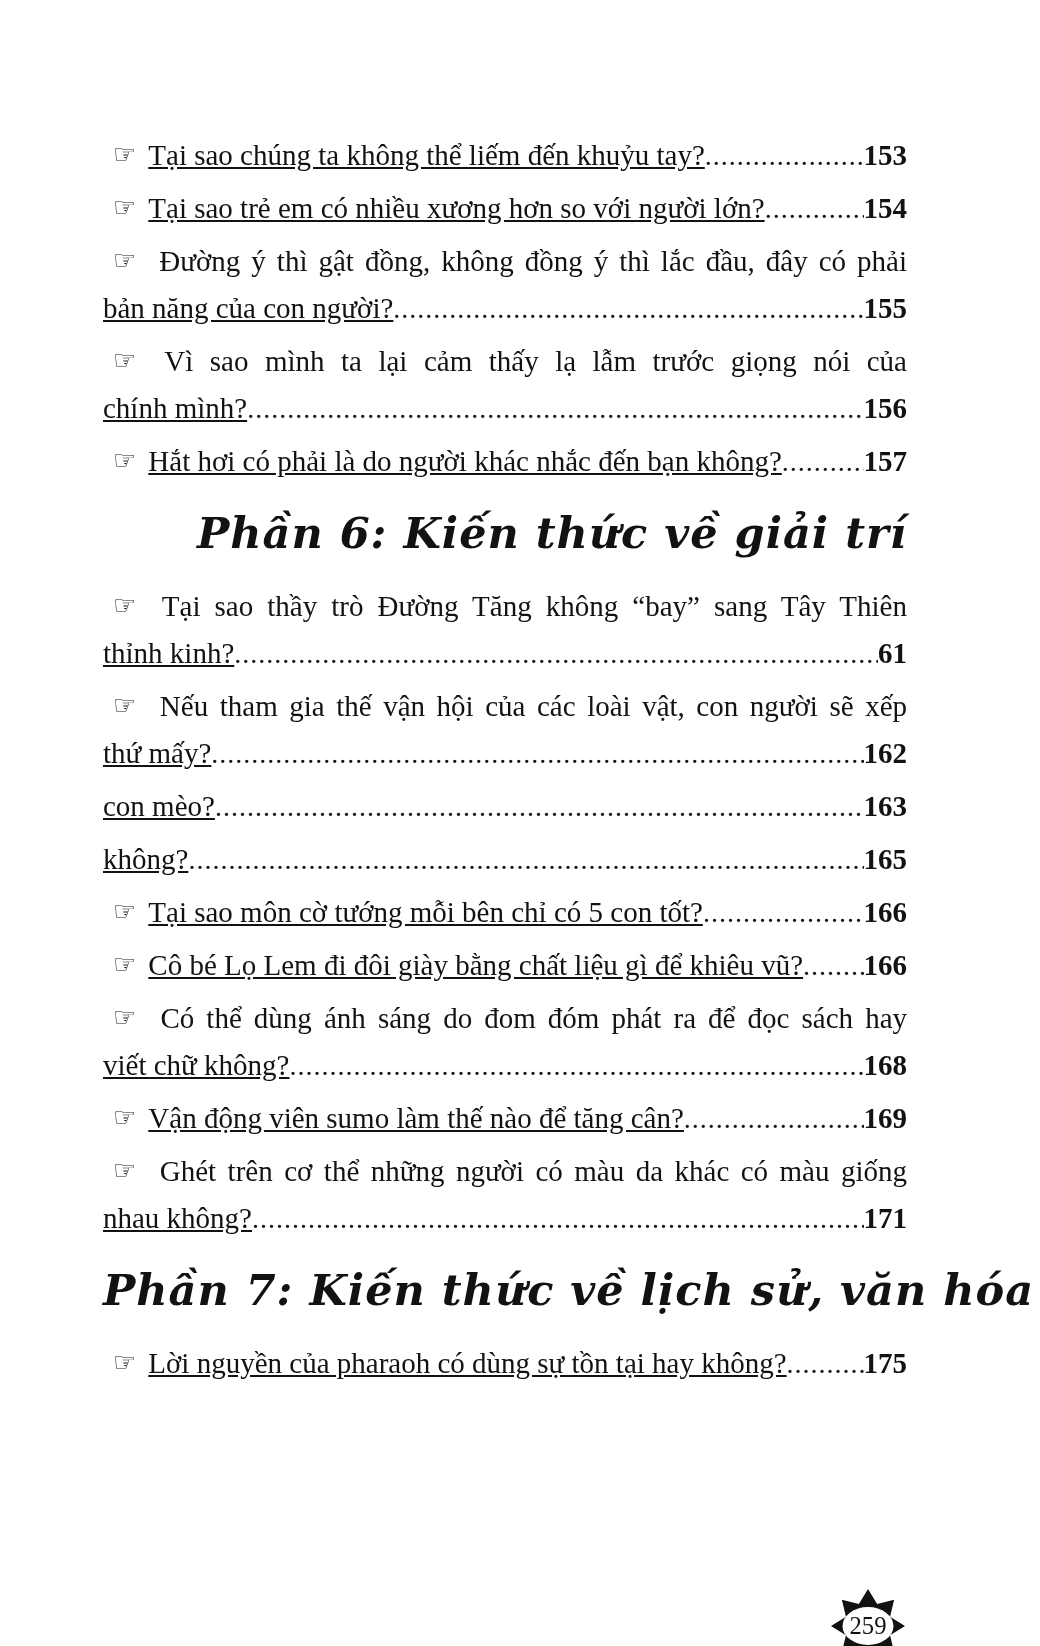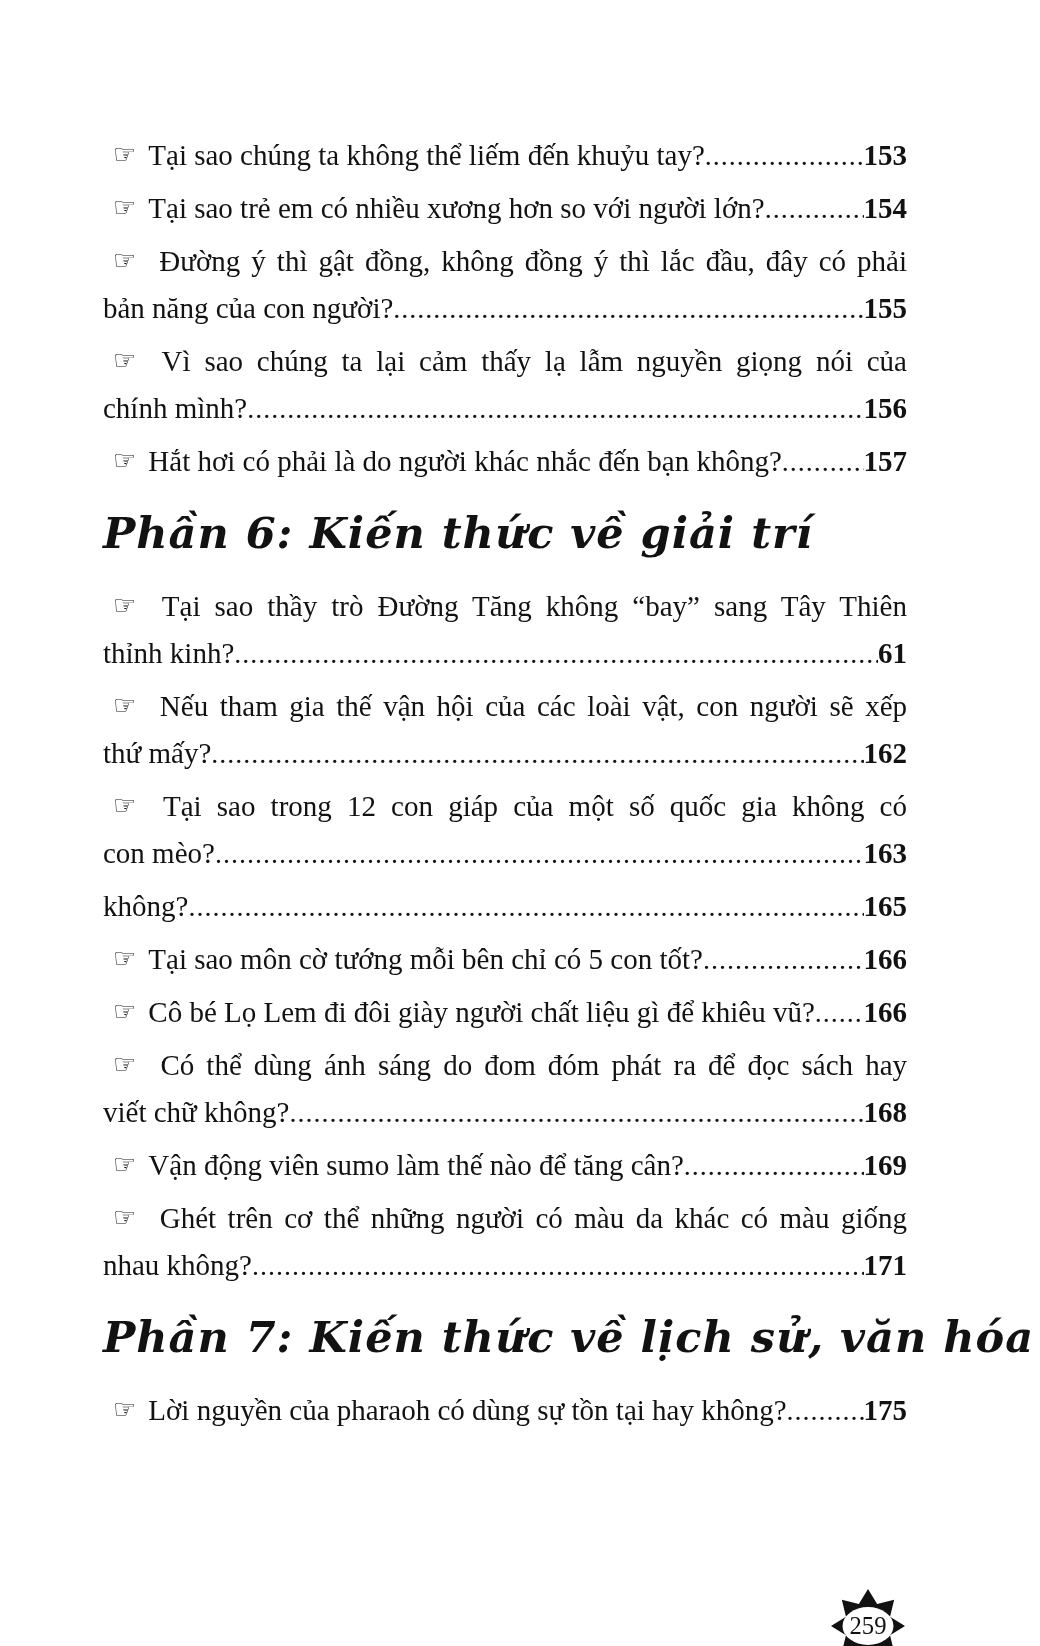--- a/index.html
+++ b/index.html
@@ -40,37 +40,38 @@
     font-size: 26px;
     margin-left: 10px;
     margin-right: 12px;
     position: relative;
     top: -2px;
     flex: 0 0 auto;
   }
   .txt {
     white-space: nowrap;
     flex: 0 0 auto;
+    text-decoration: underline;
   }
   .dots {
     flex: 1 1 auto;
     min-width: 8px;
     overflow: hidden;
     white-space: nowrap;
     text-align: right;
     font-size: 28px;
     letter-spacing: 1px;
   }
   .pg {
     white-space: nowrap;
     flex: 0 0 auto;
     font-weight: bold;
   }
   .heading {
-    text-align: left;
+    text-align: right;
     font-family: "DejaVu Serif", serif;
     font-style: italic;
     font-weight: 700;
     font-size: 43px;
     line-height: 72px;
     margin: 12px 0 14px 0;
     letter-spacing: 1px;
     white-space: nowrap;
   }
   .badge {
@@ -117,21 +118,21 @@
     <div class="line flexline">
       <span class="txt">bản năng của con người?</span>
       <span class="dots">........................................................................................................................................................................................................</span>
       <span class="pg">155</span>
     </div>
   </div>
 
   <div class="entry">
     <div class="line just">
       <span class="hand">☞</span>
-      <span>Vì sao chúng ta lại cảm thấy lạ lẫm nguyền giọng nói của</span>
+      <span>Vì sao mình ta lại cảm thấy lạ lẫm trước giọng nói của</span>
     </div>
     <div class="line flexline">
       <span class="txt">chính mình?</span>
       <span class="dots">........................................................................................................................................................................................................</span>
       <span class="pg">156</span>
     </div>
   </div>
 
   <div class="entry">
     <div class="line flexline">
@@ -162,24 +163,20 @@
       <span>Nếu tham gia thế vận hội của các loài vật, con người sẽ xếp</span>
     </div>
     <div class="line flexline">
       <span class="txt">thứ mấy?</span>
       <span class="dots">........................................................................................................................................................................................................</span>
       <span class="pg">162</span>
     </div>
   </div>
 
   <div class="entry">
-    <div class="line just">
-      <span class="hand">☞</span>
-      <span>Tại sao trong 12 con giáp của một số quốc gia không có</span>
-    </div>
     <div class="line flexline">
       <span class="txt">con mèo?</span>
       <span class="dots">........................................................................................................................................................................................................</span>
       <span class="pg">163</span>
     </div>
   </div>
 
   <div class="entry">
     <div class="line flexline">
       <span class="txt">không?</span>
@@ -193,21 +190,21 @@
       <span class="hand">☞</span>
       <span class="txt">Tại sao môn cờ tướng mỗi bên chỉ có 5 con tốt?</span>
       <span class="dots">........................................................................................................................................................................................................</span>
       <span class="pg">166</span>
     </div>
   </div>
 
   <div class="entry">
     <div class="line flexline">
       <span class="hand">☞</span>
-      <span class="txt">Cô bé Lọ Lem đi đôi giày người chất liệu gì để khiêu vũ?</span>
+      <span class="txt">Cô bé Lọ Lem đi đôi giày bằng chất liệu gì để khiêu vũ?</span>
       <span class="dots">........................................................................................................................................................................................................</span>
       <span class="pg">166</span>
     </div>
   </div>
 
   <div class="entry">
     <div class="line just">
       <span class="hand">☞</span>
       <span>Có thể dùng ánh sáng do đom đóm phát ra để đọc sách hay</span>
     </div>

